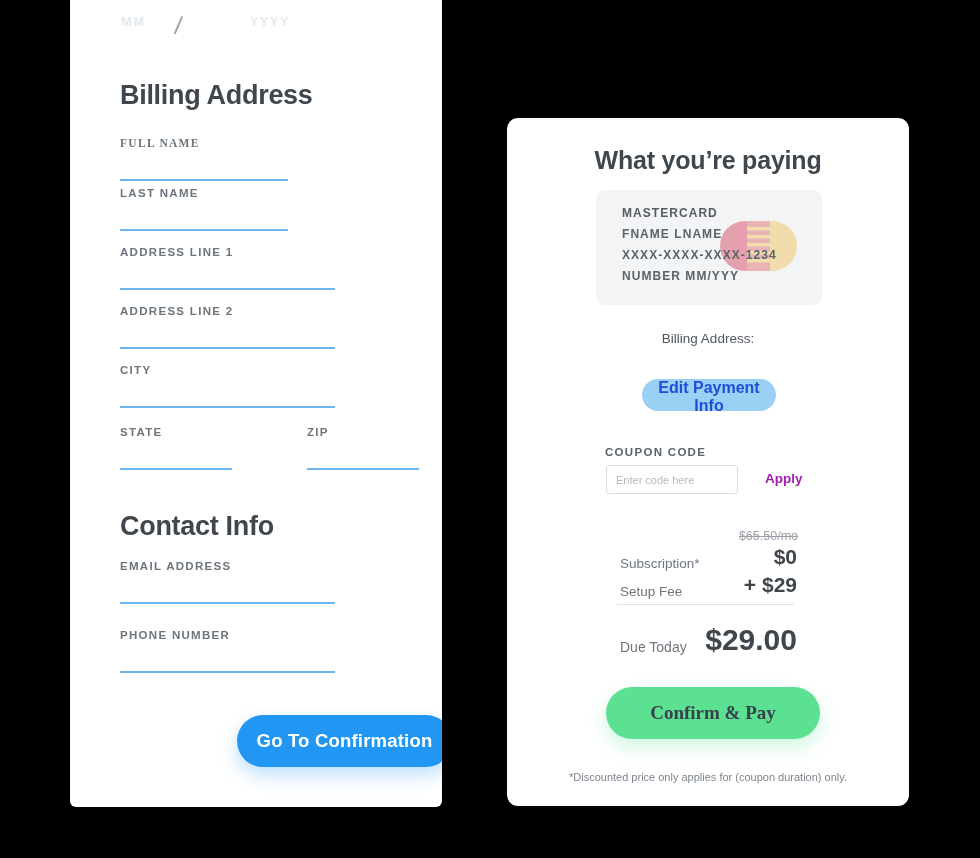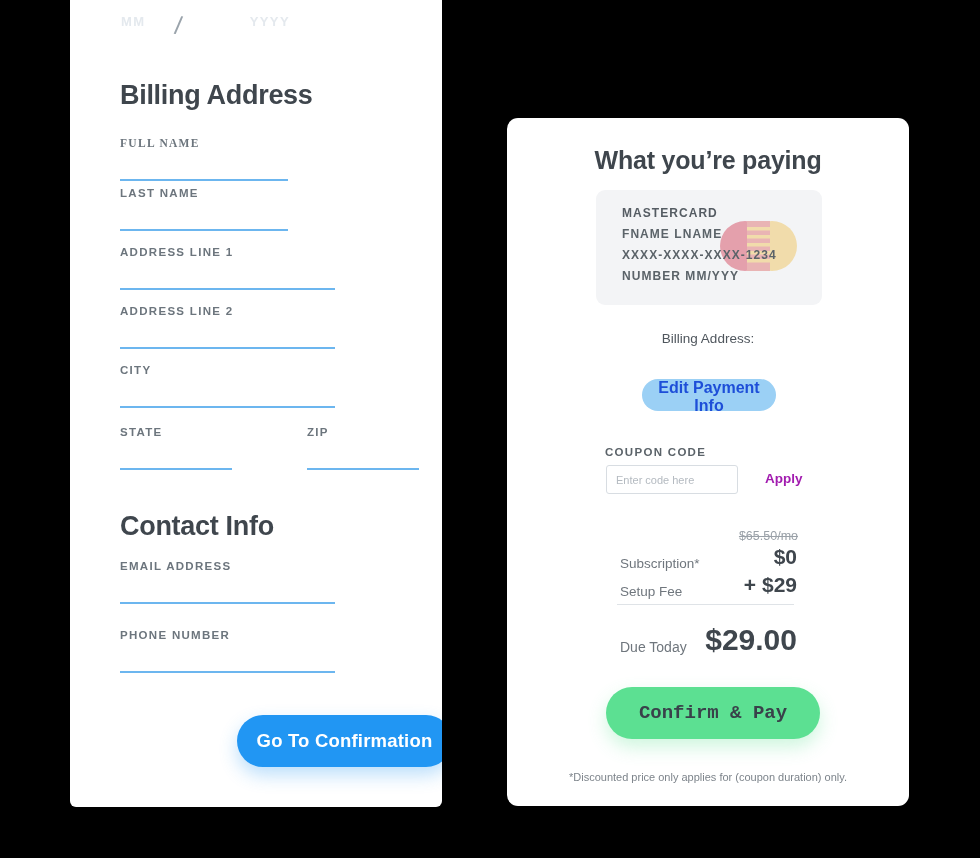--- a/index.html
+++ b/index.html
@@ -303,21 +303,21 @@
   #confirm-pay-btn {
     position: absolute;
     left: 99px;
     top: 569px;
     width: 214px;
     height: 52px;
     background: #5ce092;
     border: none;
     border-radius: 26px;
     color: #39414a;
-    font-family: Liberation Mono, monospace;
+    font-family: Liberation Serif, serif;
     font-size: 19px;
     font-weight: 600;
     cursor: pointer;
     box-shadow: 0 8px 18px rgba(92,224,146,0.30);
   }
 
   #footnote {
     position: absolute;
     left: 0;
     top: 653px;

